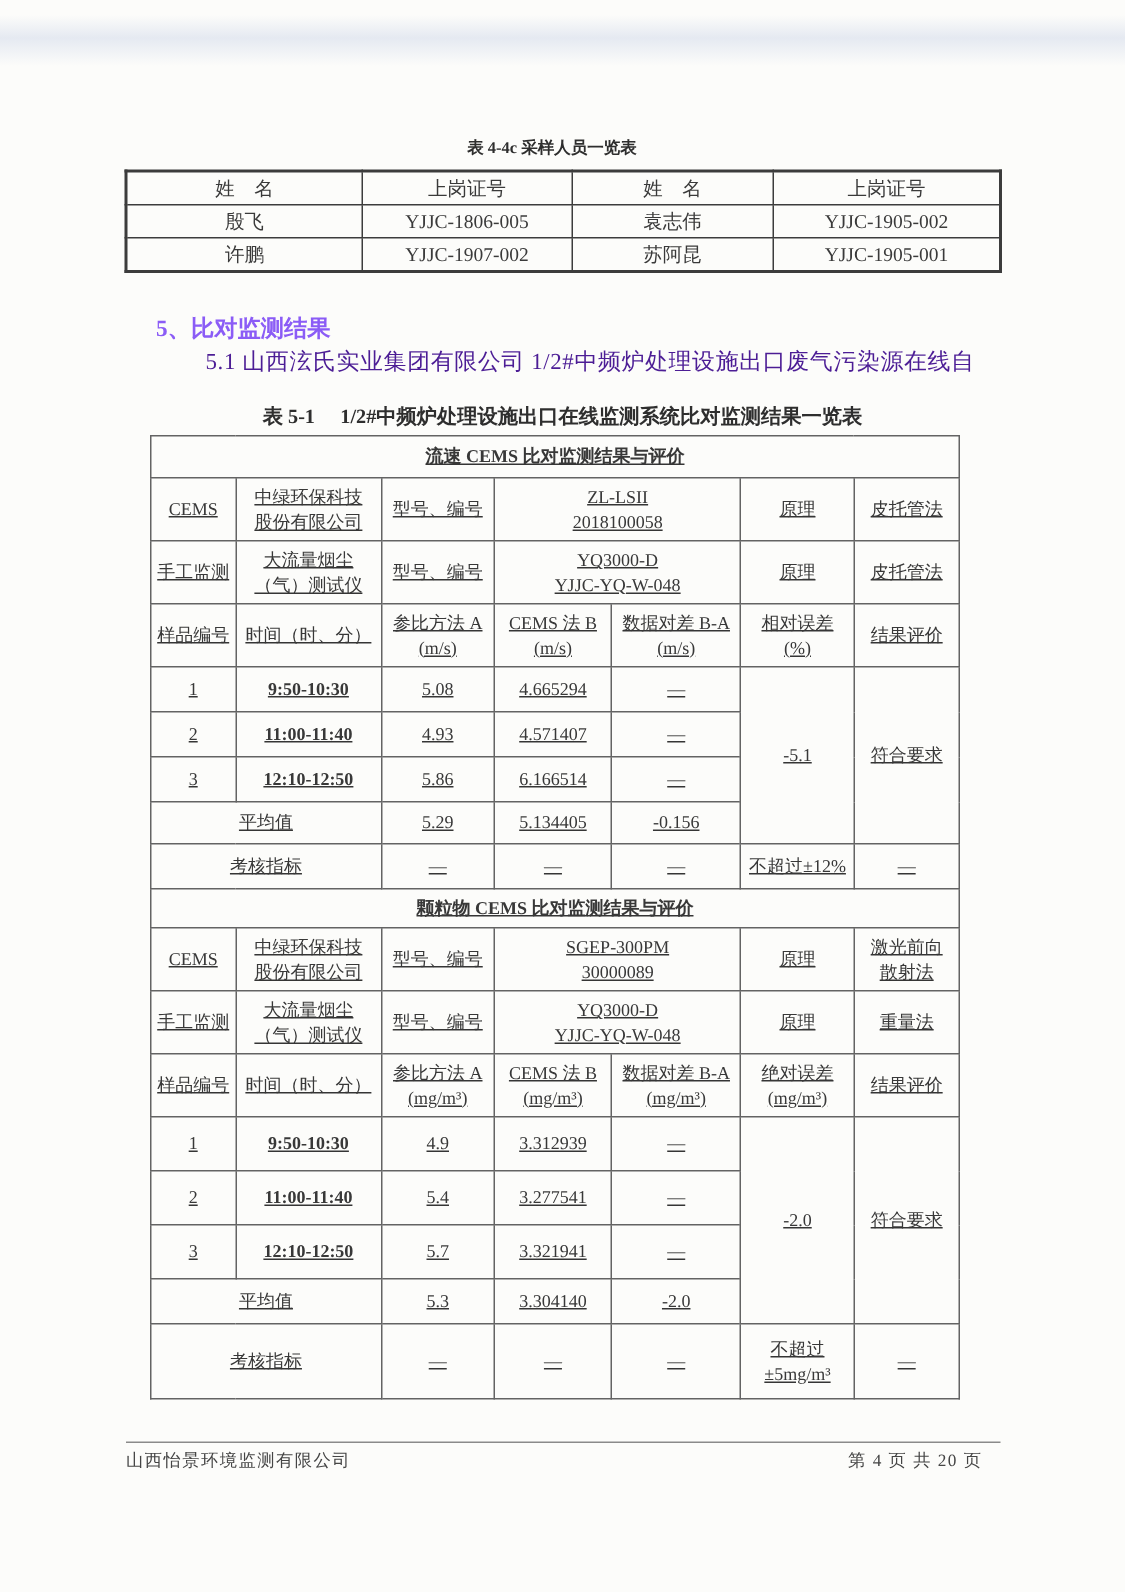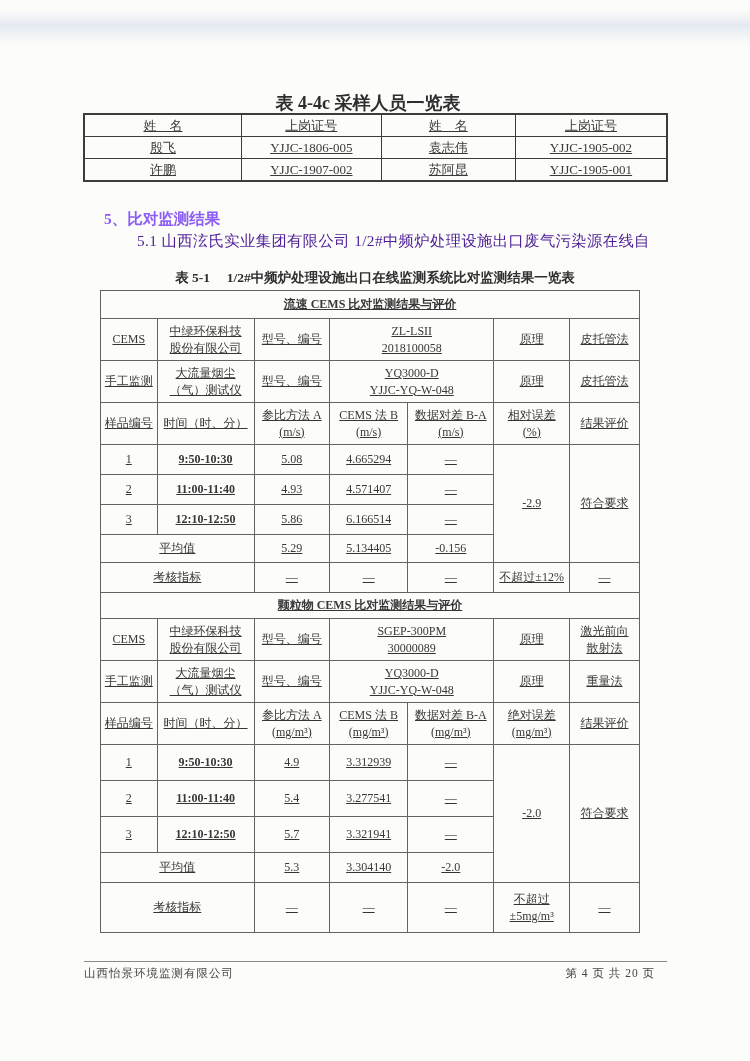--- a/index.html
+++ b/index.html
@@ -14,32 +14,32 @@
     position:relative;width:750px;height:1061px;overflow:hidden;
     background:#fcfcfa;
   }
   .scan-band{
     position:absolute;top:10px;left:0;width:750px;height:34px;
     background:linear-gradient(180deg,rgba(210,218,234,0) 0%,rgba(210,218,234,.55) 45%,rgba(210,218,234,0) 100%);
     pointer-events:none;
   }
   .tbl-title{
     position:absolute;top:91px;left:0;width:736px;
-    text-align:center;font-weight:bold;font-size:18px;color:#2e2e2e;
+    text-align:center;font-weight:bold;font-size:11px;color:#2e2e2e;
   }
   table{border-collapse:collapse;table-layout:fixed;}
   
   .personnel{
     position:absolute;top:113px;left:83px;width:585px;
     border:2px solid #3c3c3c;
   }
   .personnel td{
     border:1.4px solid #3c3c3c;
     height:21px;text-align:center;vertical-align:middle;
-    font-size:13px;color:#3a3a3a;padding:0 2px;text-decoration:underline;
+    font-size:13px;color:#3a3a3a;padding:0 2px;
   }
   
   .s5-heading{position:absolute;top:209px;left:104px;font-weight:bold;font-size:15.5px;color:#8b5cf6;}
   .s5-line1{position:absolute;top:231px;left:137px;font-size:15.3px;color:#4c1d95;letter-spacing:.4px;white-space:nowrap;}
   .s5-line2{position:absolute;top:252px;left:84px;font-size:15.3px;color:#333;letter-spacing:.4px;white-space:nowrap;}
   .t51-caption{
     position:absolute;top:269px;left:0;width:750px;
     text-align:center;font-weight:bold;font-size:13.5px;color:#2e2e2e;
   }
   
@@ -152,21 +152,21 @@
         <td class="pre">相对误差
 (%)</td>
         <td class="pre">结果评价</td>
       </tr>
       <tr class="rh30">
         <td>1</td>
         <td class="bold">9:50-10:30</td>
         <td>5.08</td>
         <td>4.665294</td>
         <td>—</td>
-        <td rowspan="4">-2.9</td>
+        <td rowspan="4">-5.1</td>
         <td rowspan="4">符合要求</td>
       </tr>
       <tr class="rh30">
         <td>2</td>
         <td class="bold">11:00-11:40</td>
         <td>4.93</td>
         <td>4.571407</td>
         <td>—</td>
       </tr>
       <tr class="rh30">

